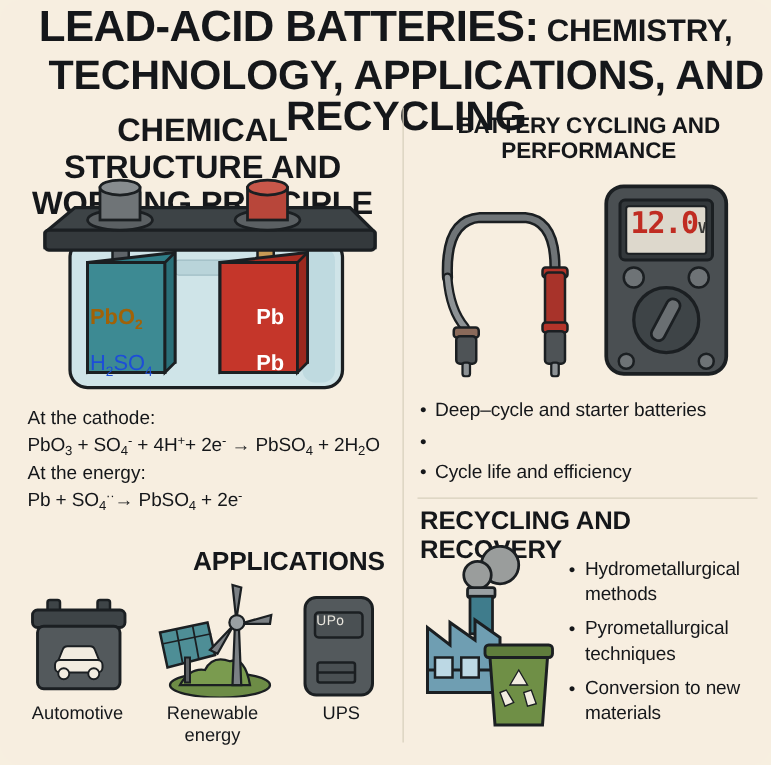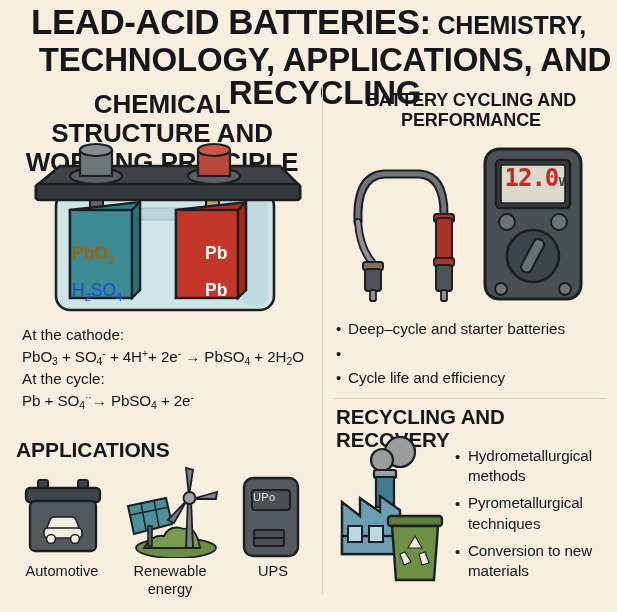--- a/index.html
+++ b/index.html
@@ -48,21 +48,21 @@
   }
   
   .sec-h{
     font-weight:bold;
     letter-spacing:-0.1px;
     line-height:1.12;
     color:#15171a;
   }
   #chem-head{position:absolute;left:16px;top:90px;width:292px;text-align:center;font-size:26px;}
   #cycle-head{position:absolute;left:336px;top:90px;width:270px;text-align:center;font-size:18px;}
-  #apps-head{position:absolute;left:16px;top:438px;width:292px;text-align:left;font-size:21px;}
+  #apps-head{position:absolute;left:16px;top:438px;width:292px;text-align:right;font-size:21px;}
   #recy-head{position:absolute;left:336px;top:406px;width:272px;text-align:left;font-size:20.5px;}
 
   
   .eq-block{position:absolute;left:22px;top:324px;width:290px;}
   .eq-line{font-size:15.2px;line-height:1.42;white-space:nowrap;letter-spacing:-0.1px;}
   .eq-line sub{font-size:10.5px;vertical-align:-3px;}
   .eq-line sup{font-size:10.5px;vertical-align:5px;}
   .eq-label{font-size:15.2px;line-height:1.42;}
 
   
@@ -150,21 +150,21 @@
   </div>
   <div class="abs" style="left:72px;top:280px;color:#1d4ed8;font-size:17.5px;font-weight:normal;">
     <span>H</span><sub style="font-size:11px;">2</sub><span>SO</span><sub style="font-size:11px;">4</sub>
   </div>
   <div class="abs" style="left:205px;top:243px;color:#ffffff;font-size:17.5px;font-weight:bold;">Pb</div>
   <div class="abs" style="left:205px;top:280px;color:#ffffff;font-size:17.5px;font-weight:bold;">Pb</div>
 
   <div class="eq-block">
     <div class="eq-label">At the cathode:</div>
     <div class="eq-line">PbO<sub>3</sub> + SO<sub>4</sub><sup>-</sup> + 4H<sup>+</sup>+ 2e<sup>-</sup> → PbSO<sub>4</sub> + 2H<sub>2</sub>O</div>
-    <div class="eq-label">At the cycle:</div>
+    <div class="eq-label">At the energy:</div>
     <div class="eq-line">Pb + SO<sub>4</sub><sup>··</sup>→ PbSO<sub>4</sub> + 2e<sup>-</sup></div>
   </div>
 
   <div class="sec-h" id="apps-head">APPLICATIONS</div>
 
   <div class="abs" style="left:22px;top:478px;">
   <svg width="84" height="80" viewBox="0 0 84 80">
     <rect x="16" y="2" width="10" height="10" rx="2" fill="#3e4447" stroke="#1b1f22" stroke-width="2"></rect>
     <rect x="56" y="2" width="10" height="10" rx="2" fill="#3e4447" stroke="#1b1f22" stroke-width="2"></rect>
     <rect x="4" y="10" width="74" height="14" rx="4" fill="#3e4447" stroke="#1b1f22" stroke-width="2.3"></rect>

